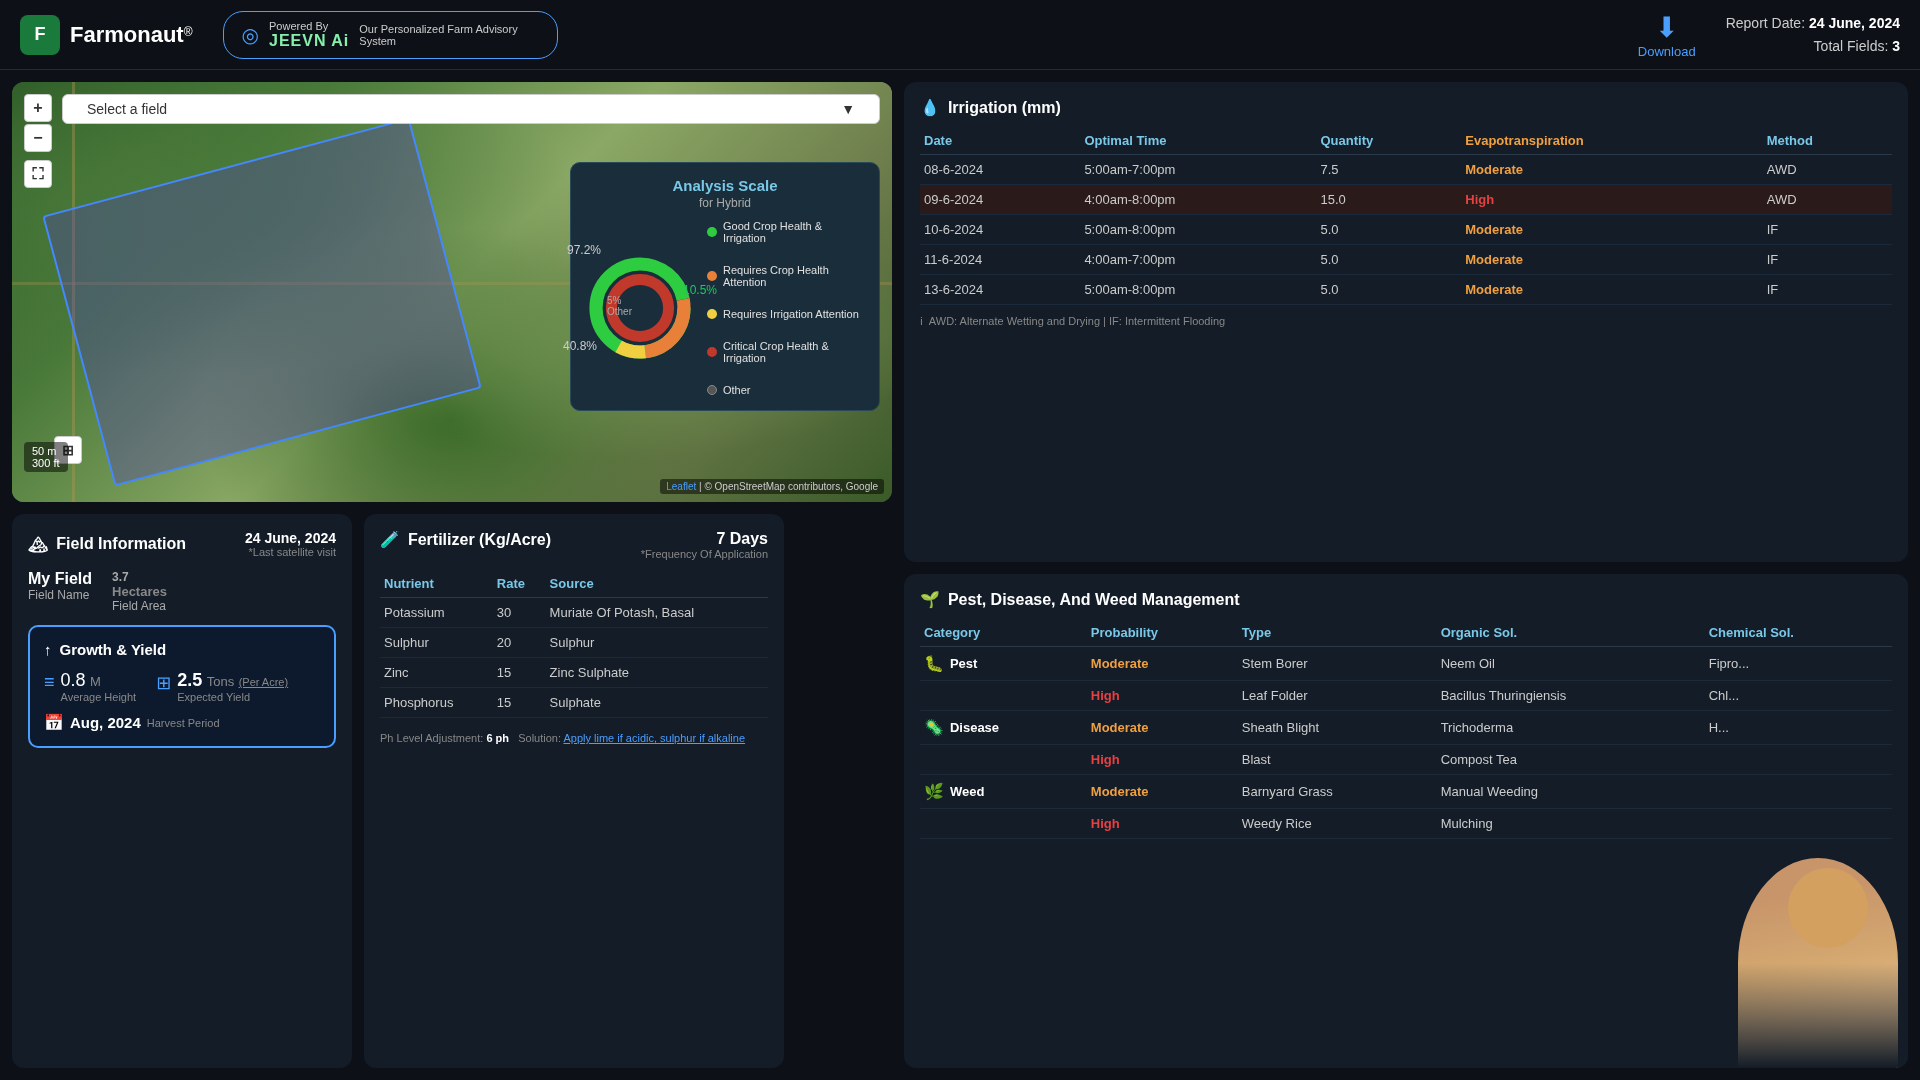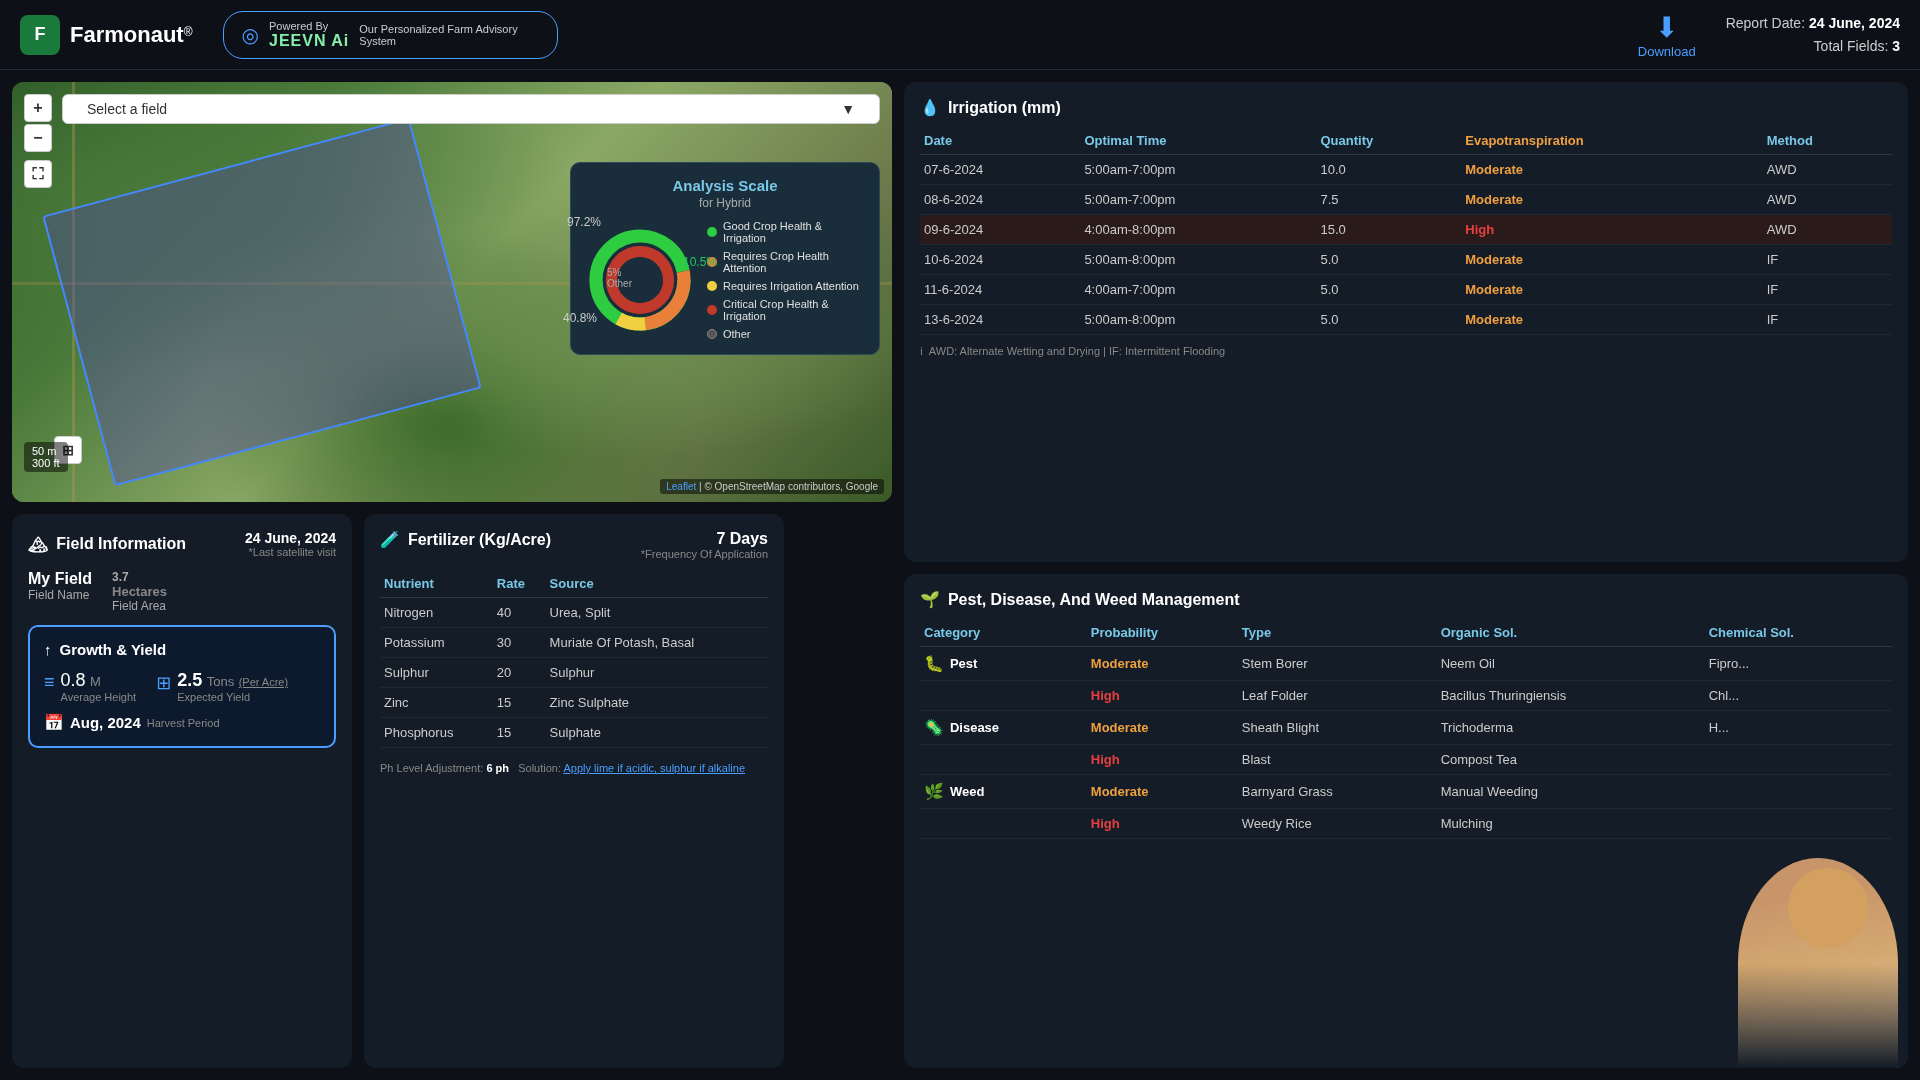--- a/index.html
+++ b/index.html
@@ -98,21 +98,21 @@
       width: 310px;
     }
     .analysis-title { color: #7ac8e8; font-size: 15px; font-weight: bold; text-align: center; margin-bottom: 2px; }
     .analysis-subtitle { color: #aaa; font-size: 12px; text-align: center; margin-bottom: 10px; }
     .analysis-content { display: flex; align-items: center; gap: 12px; }
     .donut-chart { position: relative; width: 110px; height: 110px; flex-shrink: 0; }
     .donut-label { position: absolute; top: -10px; left: -18px; font-size: 12px; color: #ccc; }
     .donut-label2 { position: absolute; top: 30px; right: -22px; font-size: 12px; color: #22c55e; }
     .donut-label3 { position: absolute; bottom: 10px; left: -22px; font-size: 12px; color: #ccc; }
     .donut-label5 { position: absolute; top: 38px; left: 20px; font-size: 11px; color: #aaa; }
-    .legend { display: flex; flex-direction: column; gap: 6px; font-size: 11px; }
+    .legend { display: flex; flex-direction: column; gap: 20px; font-size: 11px; }
     .legend-item { display: flex; align-items: center; gap: 6px; }
     .legend-dot { width: 10px; height: 10px; border-radius: 50%; flex-shrink: 0; }
 
     
     .bottom-panels { display: flex; gap: 12px; flex: 1; }
 
     
     .field-info-panel {
       background: #131c27; border-radius: 12px; padding: 16px;
       flex: 0 0 340px; display: flex; flex-direction: column; gap: 12px;
@@ -373,25 +373,20 @@
         </div>
         <table>
           <thead>
             <tr>
               <th>Nutrient</th>
               <th>Rate</th>
               <th>Source</th>
             </tr>
           </thead>
           <tbody id="fertilizer-tbody">
-          <tr>
-    <td>Nitrogen</td>
-    <td>40</td>
-    <td>Urea, Split</td>
-  </tr>
               <tr>
     <td>Potassium</td>
     <td>30</td>
     <td>Muriate Of Potash, Basal</td>
   </tr>
               <tr>
     <td>Sulphur</td>
     <td>20</td>
     <td>Sulphur</td>
   </tr>
@@ -429,27 +424,20 @@
         <thead>
           <tr>
             <th>Date</th>
             <th>Optimal Time</th>
             <th>Quantity</th>
             <th style="color:#f0a040;">Evapotranspiration</th>
             <th>Method</th>
           </tr>
         </thead>
         <tbody id="irr-tbody">
-        <tr>
-    <td>07-6-2024</td>
-    <td>5:00am-7:00pm</td>
-    <td>10.0</td>
-    <td class="tag-moderate">Moderate</td>
-    <td>AWD</td>
-  </tr>
             <tr>
     <td>08-6-2024</td>
     <td>5:00am-7:00pm</td>
     <td>7.5</td>
     <td class="tag-moderate">Moderate</td>
     <td>AWD</td>
   </tr>
             <tr style="background: rgb(42, 26, 26);">
     <td>09-6-2024</td>
     <td>4:00am-8:00pm</td>

